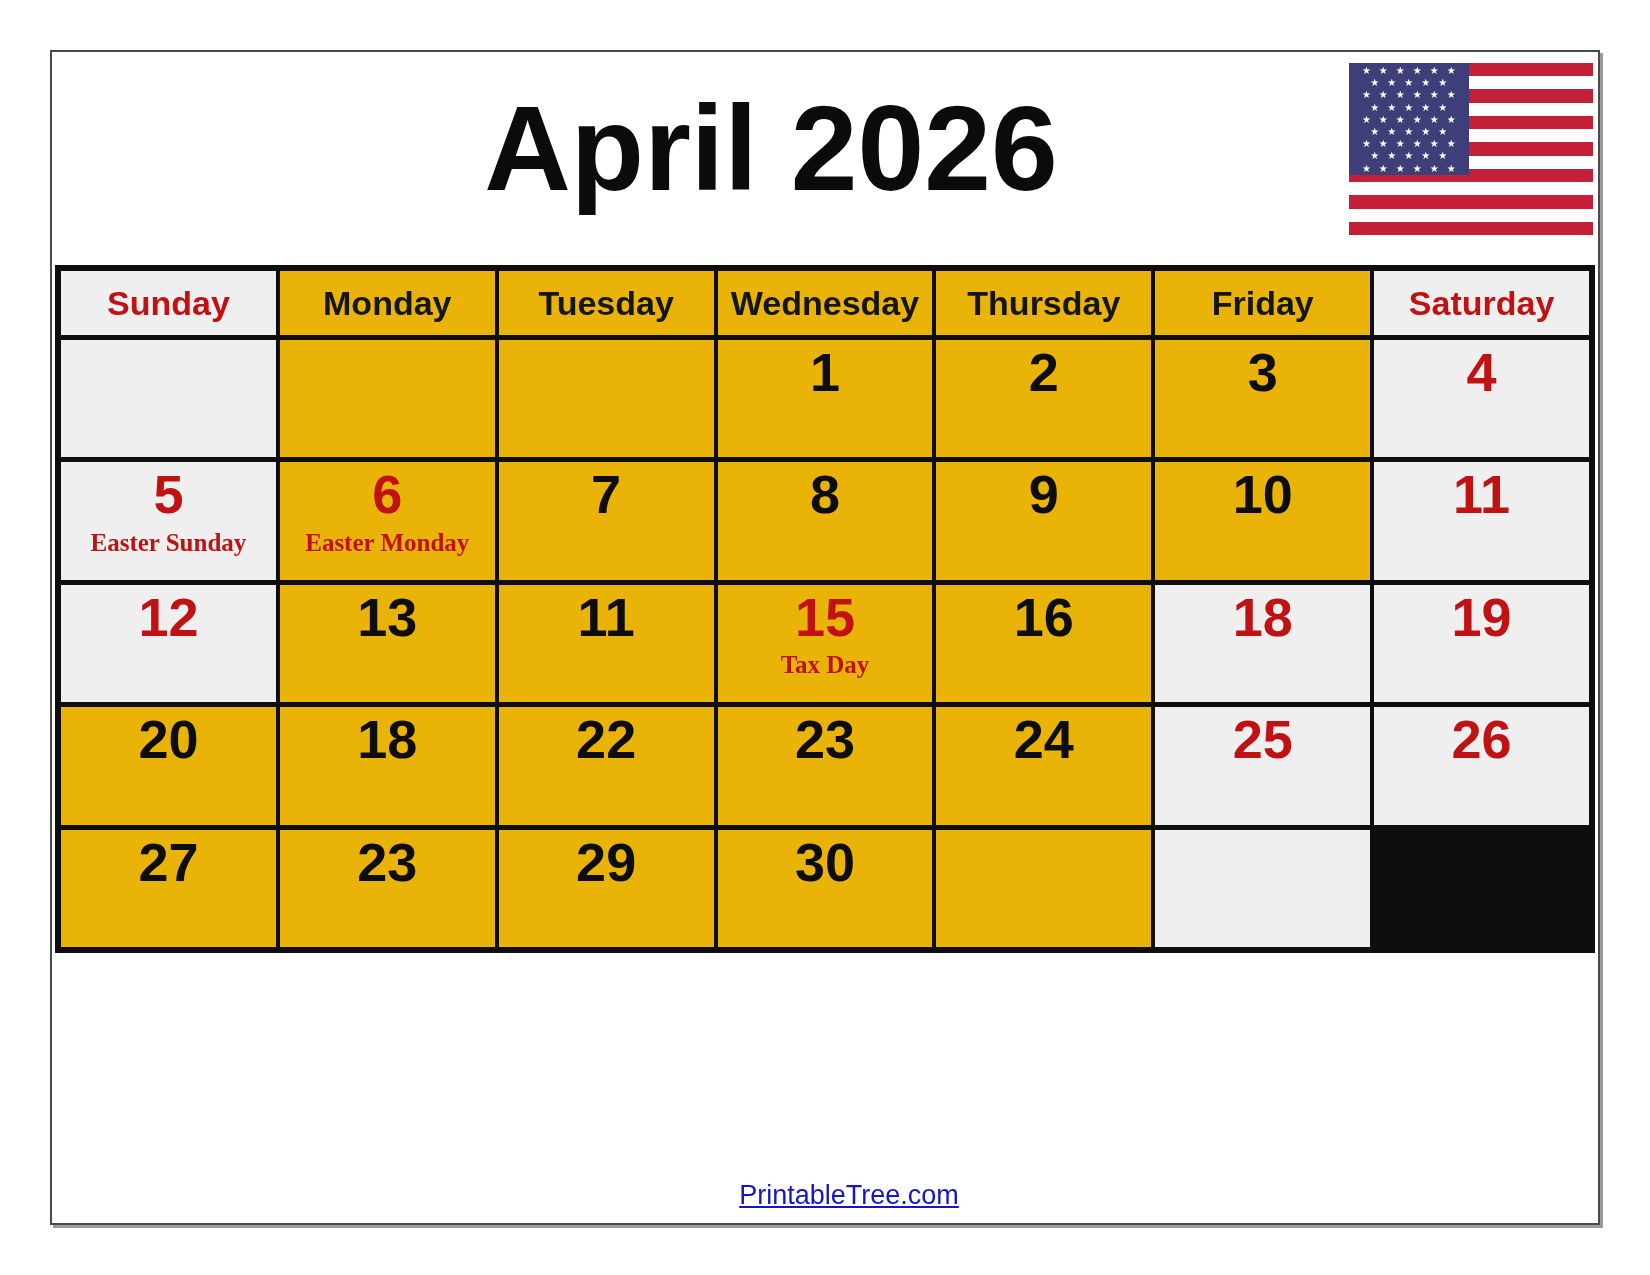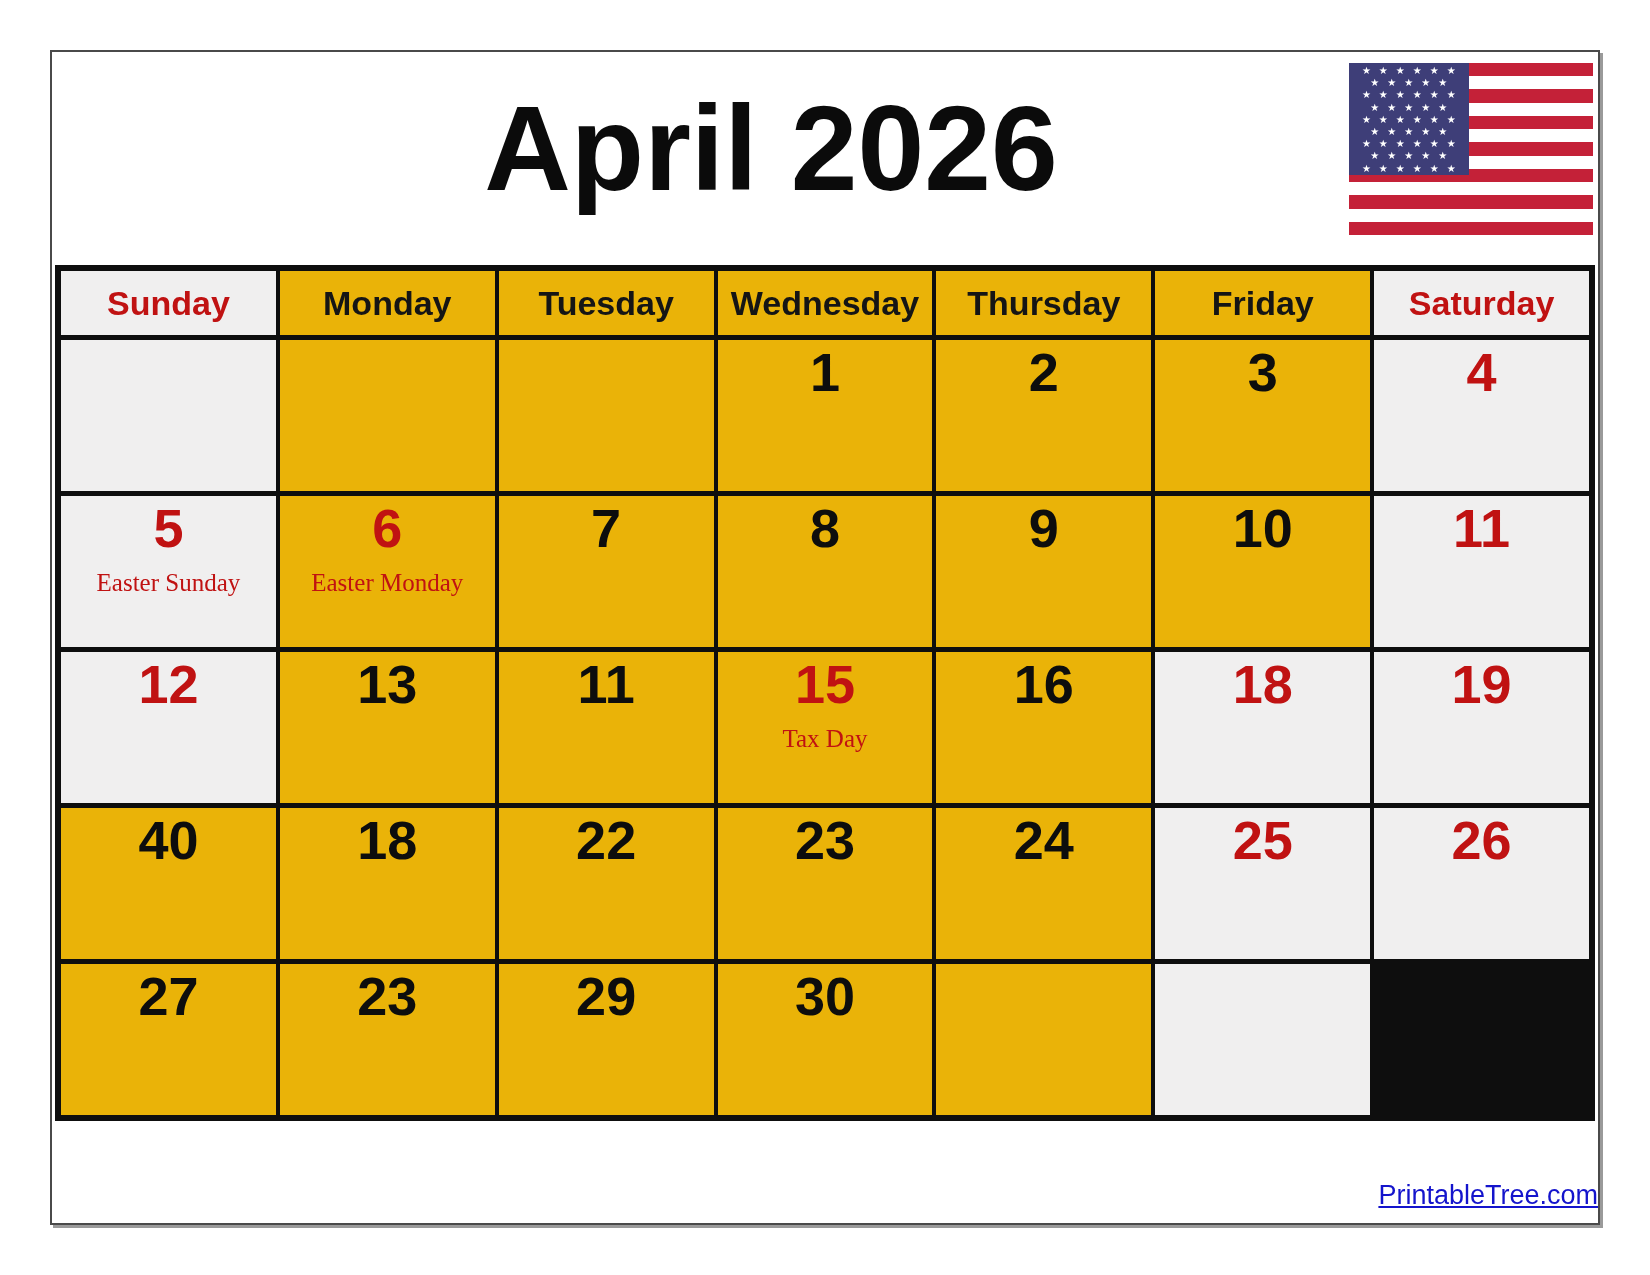--- a/index.html
+++ b/index.html
@@ -13,35 +13,35 @@
                  letter-spacing:0px;}
   
   .flag{position:absolute;left:1297px;top:11px;width:244px;height:172px;
         background:repeating-linear-gradient(180deg,
           var(--flag-red) 0 7.692%, #ffffff 7.692% 15.384%);}
   .flag .canton{position:absolute;left:0;top:0;width:49%;height:65%;background:var(--flag-blue);
         overflow:hidden;padding-top:2px;box-sizing:border-box;}
   .star-row{text-align:center;color:#ffffff;font-size:10px;line-height:12.2px;
             letter-spacing:8px;text-indent:8px;white-space:nowrap;}
   
-  .cal{position:absolute;left:3px;top:213px;width:1540px;height:856px;box-sizing:border-box;
+  .cal{position:absolute;left:3px;top:213px;width:1540px;height:688px;box-sizing:border-box;
        background:#0e0e0e;display:grid;grid-template-columns:repeat(7,1fr);
        grid-template-rows:64px repeat(5,1fr);column-gap:4px;row-gap:5px;padding:6px;}
   .cell{background:#eab308;}
   .cell.weekend{background:var(--weekend-bg);}
   .cell.header{display:flex;align-items:center;justify-content:center;
                font-weight:bold;font-size:34px;color:#151515;}
   .cell.header.accent span{color:var(--red);}
   .cell.day{text-align:center;padding-top:4px;}
   .num{display:inline-block;font-weight:bold;font-size:54px;line-height:1.05;color:#0d0d0d;}
   .num.red{color:var(--red);}
-  .holiday{font-family:"Liberation Serif",serif;font-weight:normal;font-size:25px;
-           line-height:1.1;color:var(--red);margin-top:12px;}
+  .holiday{font-family:"Liberation Serif",serif;font-weight:bold;font-size:25px;
+           line-height:1.1;color:var(--red);margin-top:6px;}
   
-  .footer{position:absolute;left:0;right:0;top:1128px;text-align:right;padding-left:48px;}
+  .footer{position:absolute;left:0;right:0;top:1128px;text-align:center;padding-left:48px;}
   .footer a{font-size:27px;color:var(--link);text-decoration:underline;cursor:pointer;}
 </style>
 </head>
 <body>
 
 <div id="screen">
   <div class="page">
 
     <div class="title-wrap">
       <h1>April 2026</h1>
@@ -97,21 +97,21 @@
         <div class="cell day"><span class="num">9</span></div>
         <div class="cell day"><span class="num">10</span></div>
         <div class="cell day weekend"><span class="num red">11</span></div>
         <div class="cell day weekend"><span class="num red">12</span></div>
         <div class="cell day"><span class="num">13</span></div>
         <div class="cell day"><span class="num">11</span></div>
         <div class="cell day"><span class="num red">15</span><div class="holiday">Tax Day</div></div>
         <div class="cell day"><span class="num">16</span></div>
         <div class="cell day weekend"><span class="num red">18</span></div>
         <div class="cell day weekend"><span class="num red">19</span></div>
-        <div class="cell day"><span class="num">40</span></div>
+        <div class="cell day"><span class="num">20</span></div>
         <div class="cell day"><span class="num">18</span></div>
         <div class="cell day"><span class="num">22</span></div>
         <div class="cell day"><span class="num">23</span></div>
         <div class="cell day"><span class="num">24</span></div>
         <div class="cell day weekend"><span class="num red">25</span></div>
         <div class="cell day weekend"><span class="num red">26</span></div>
         <div class="cell day"><span class="num">27</span></div>
         <div class="cell day"><span class="num">23</span></div>
         <div class="cell day"><span class="num">29</span></div>
         <div class="cell day"><span class="num">30</span></div>

